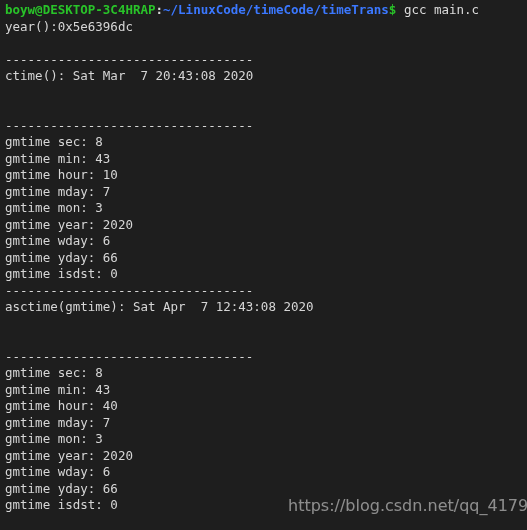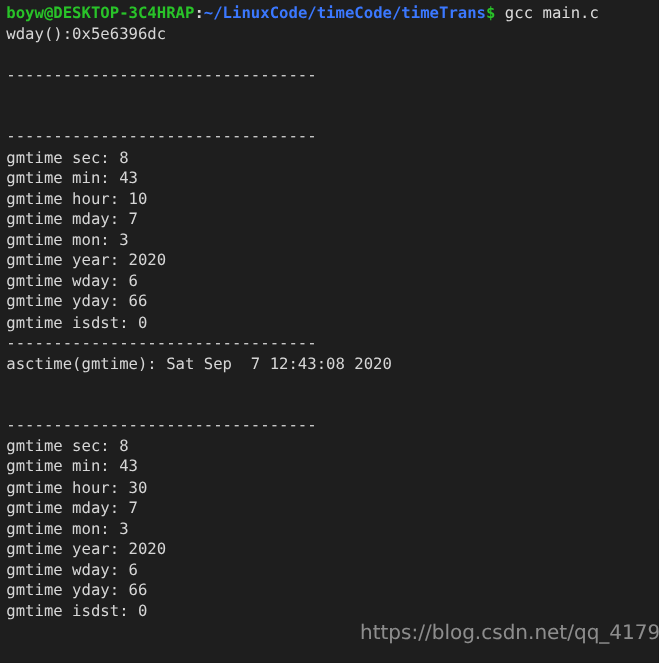--- a/index.html
+++ b/index.html
@@ -52,54 +52,55 @@
   }
 </style>
 </head>
 <body>
 
 <div id="terminal">
 
   <div class="line"><span class="seg c-user">boyw@DESKTOP-3C4HRAP</span><span class="seg c-punct">:</span><span class="seg c-path">~/LinuxCode/timeCode/timeTrans</span><span class="seg c-dollar">$</span><span class="seg c-cmd"> gcc main.c</span></div>
 
 
-  <div class="line c-out">wday():0x5e6396dc</div>
+  <div class="line c-out">year():0x5e6396dc</div>
 
   <div class="line blank">&nbsp;</div>
 
   <div class="line c-sep">---------------------------------</div>
 
+  <div class="line c-out">ctime(): Sat Mar  7 20:43:08 2020</div>
 
   <div class="line blank">&nbsp;</div>
   <div class="line blank">&nbsp;</div>
 
   <div class="line c-sep">---------------------------------</div>
 
   <div class="line c-out">gmtime sec: 8</div>
   <div class="line c-out">gmtime min: 43</div>
   <div class="line c-out">gmtime hour: 10</div>
   <div class="line c-out">gmtime mday: 7</div>
   <div class="line c-out">gmtime mon: 3</div>
   <div class="line c-out">gmtime year: 2020</div>
   <div class="line c-out">gmtime wday: 6</div>
   <div class="line c-out">gmtime yday: 66</div>
   <div class="line c-out">gmtime isdst: 0</div>
 
   <div class="line c-sep">---------------------------------</div>
 
-  <div class="line c-out">asctime(gmtime): Sat Sep  7 12:43:08 2020</div>
+  <div class="line c-out">asctime(gmtime): Sat Apr  7 12:43:08 2020</div>
 
   <div class="line blank">&nbsp;</div>
   <div class="line blank">&nbsp;</div>
 
   <div class="line c-sep">---------------------------------</div>
 
   <div class="line c-out">gmtime sec: 8</div>
   <div class="line c-out">gmtime min: 43</div>
-  <div class="line c-out">gmtime hour: 30</div>
+  <div class="line c-out">gmtime hour: 40</div>
   <div class="line c-out">gmtime mday: 7</div>
   <div class="line c-out">gmtime mon: 3</div>
   <div class="line c-out">gmtime year: 2020</div>
   <div class="line c-out">gmtime wday: 6</div>
   <div class="line c-out">gmtime yday: 66</div>
   <div class="line c-out">gmtime isdst: 0</div>
 
   <div id="watermark">https://blog.csdn.net/qq_41790078</div>
 
 </div>

